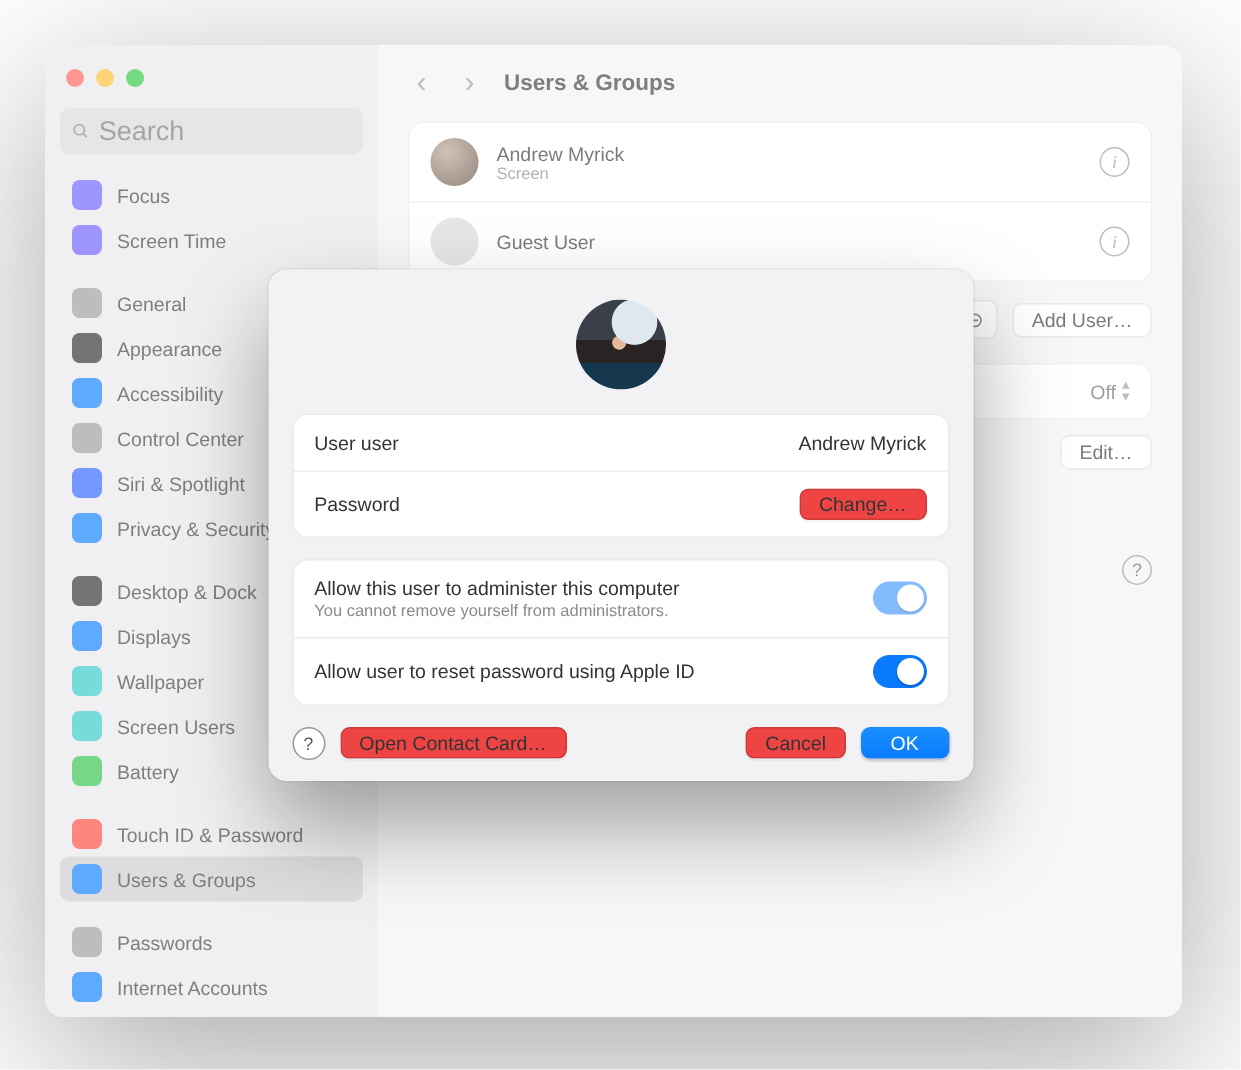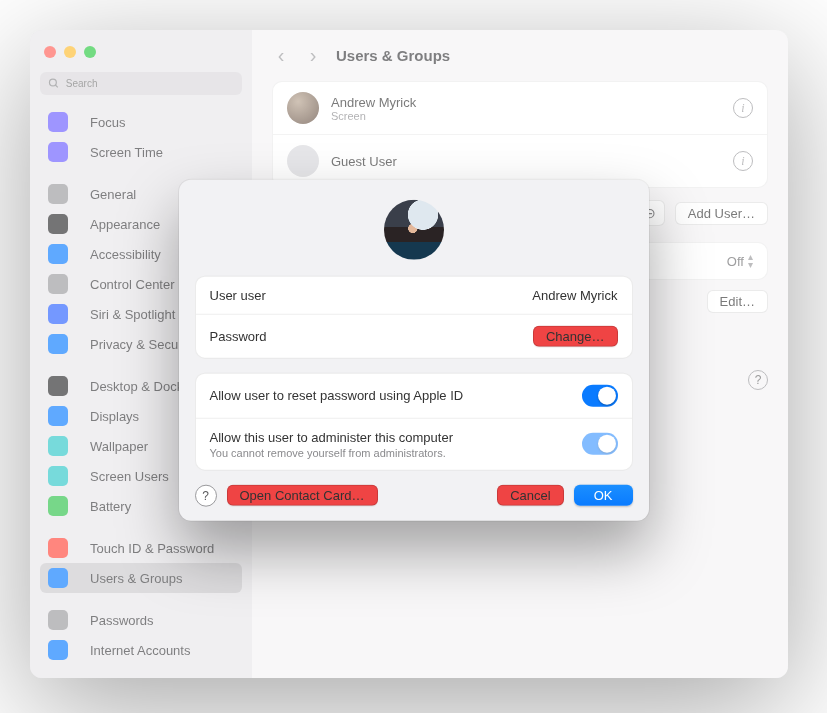--- a/index.html
+++ b/index.html
@@ -26,24 +26,24 @@
 .traffic span { width: 12px; height: 12px; border-radius: 50%; }
 .traffic .red { background: #ff5f57; }
 .traffic .yellow { background: #febc2e; }
 .traffic .green { background: #28c840; }
 
 .search {
   display: flex; align-items: center; gap: 6px;
   background: rgba(0,0,0,.06); border-radius: 6px; padding: 5px 8px;
   color: #878789; font-size: 13px; margin-bottom: 10px;
 }
-.search input { border: none; background: transparent; outline: none; font-size: 10px; color: #333; width: 100%; }
+.search input { border: none; background: transparent; outline: none; font-size: 18px; color: #333; width: 100%; }
 
 .nav-item {
-  display: flex; align-items: center; gap: 22px;
+  display: flex; align-items: center; gap: 10px;
   padding: 5px 8px; border-radius: 6px;
   font-size: 13px; color: #3a3a3c; white-space: nowrap; overflow: hidden;
 }
 .nav-item.selected { background: rgba(0,0,0,.12); }
 .nav-icon {
   width: 20px; height: 20px; border-radius: 5px;
   display: inline-flex; align-items: center; justify-content: center;
   color: #fff; font-size: 12px; flex: none;
 }
 .nav-sep { height: 12px; }
@@ -315,29 +315,29 @@
       <span class="right">Andrew Myrick</span>
     </div>
     <div class="sheet-row">
       <span>Password</span>
       <button class="small-btn right">Change…</button>
     </div>
   </div>
 
   <div class="sheet-card">
     <div class="sheet-row">
-      <span>Allow user to reset password using Apple ID</span>
-      <div class="toggle right"></div>
-    </div>
-    <div class="sheet-row">
       <div class="col">
         <span>Allow this user to administer this computer</span>
         <span class="sub">You cannot remove yourself from administrators.</span>
       </div>
       <div class="toggle disabled right"></div>
+    </div>
+    <div class="sheet-row">
+      <span>Allow user to reset password using Apple ID</span>
+      <div class="toggle right"></div>
     </div>
   </div>
 
   <div class="sheet-footer">
     <div class="help-btn">?</div>
     <button class="small-btn">Open Contact Card…</button>
     <div class="spacer"></div>
     <button class="small-btn">Cancel</button>
     <button class="btn-default">OK</button>
   </div>

